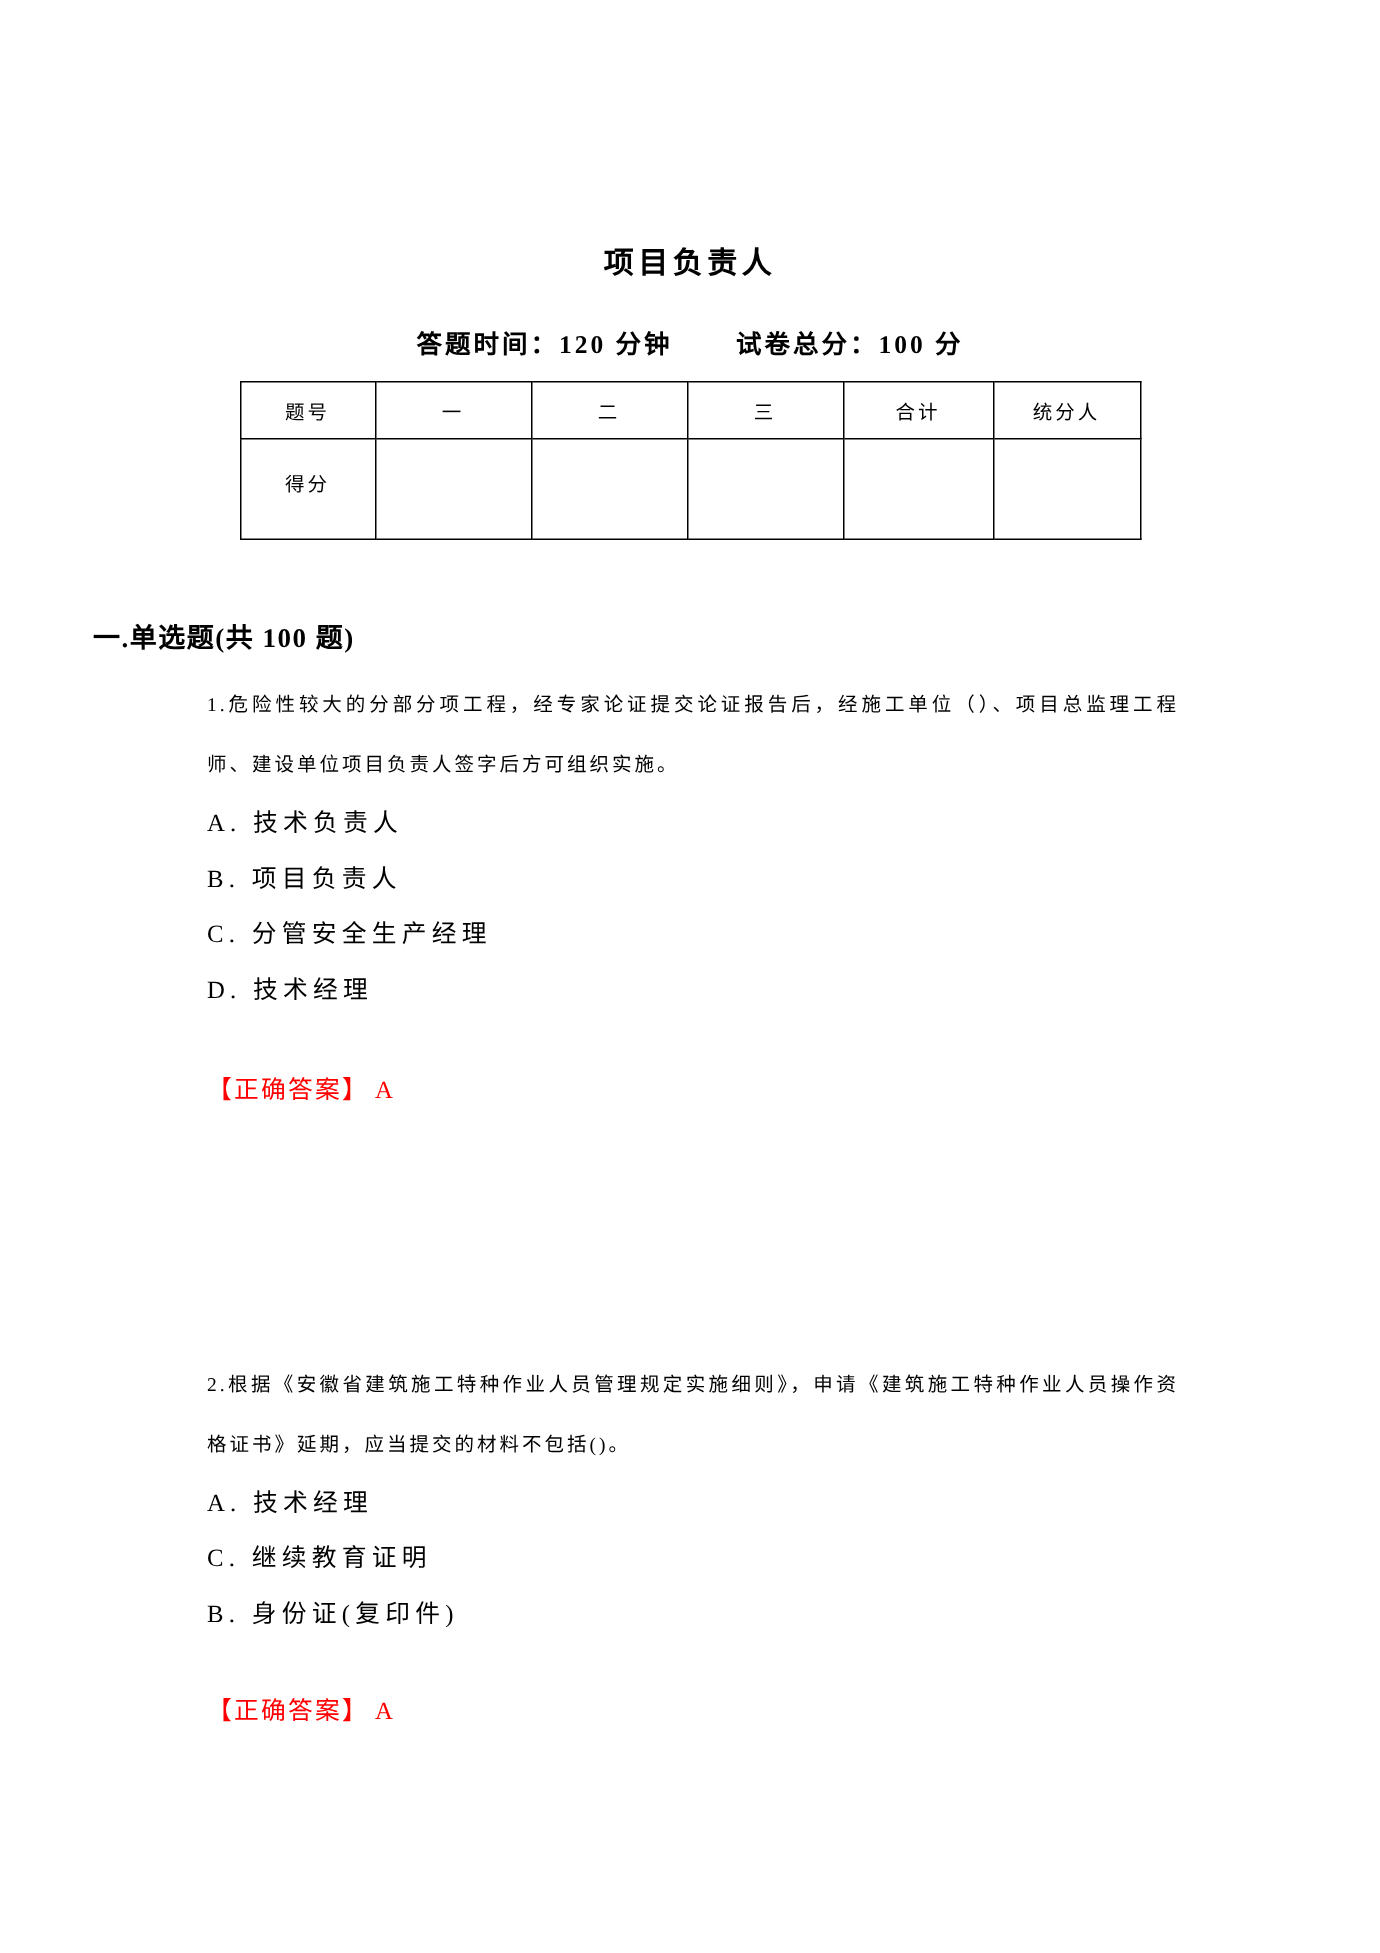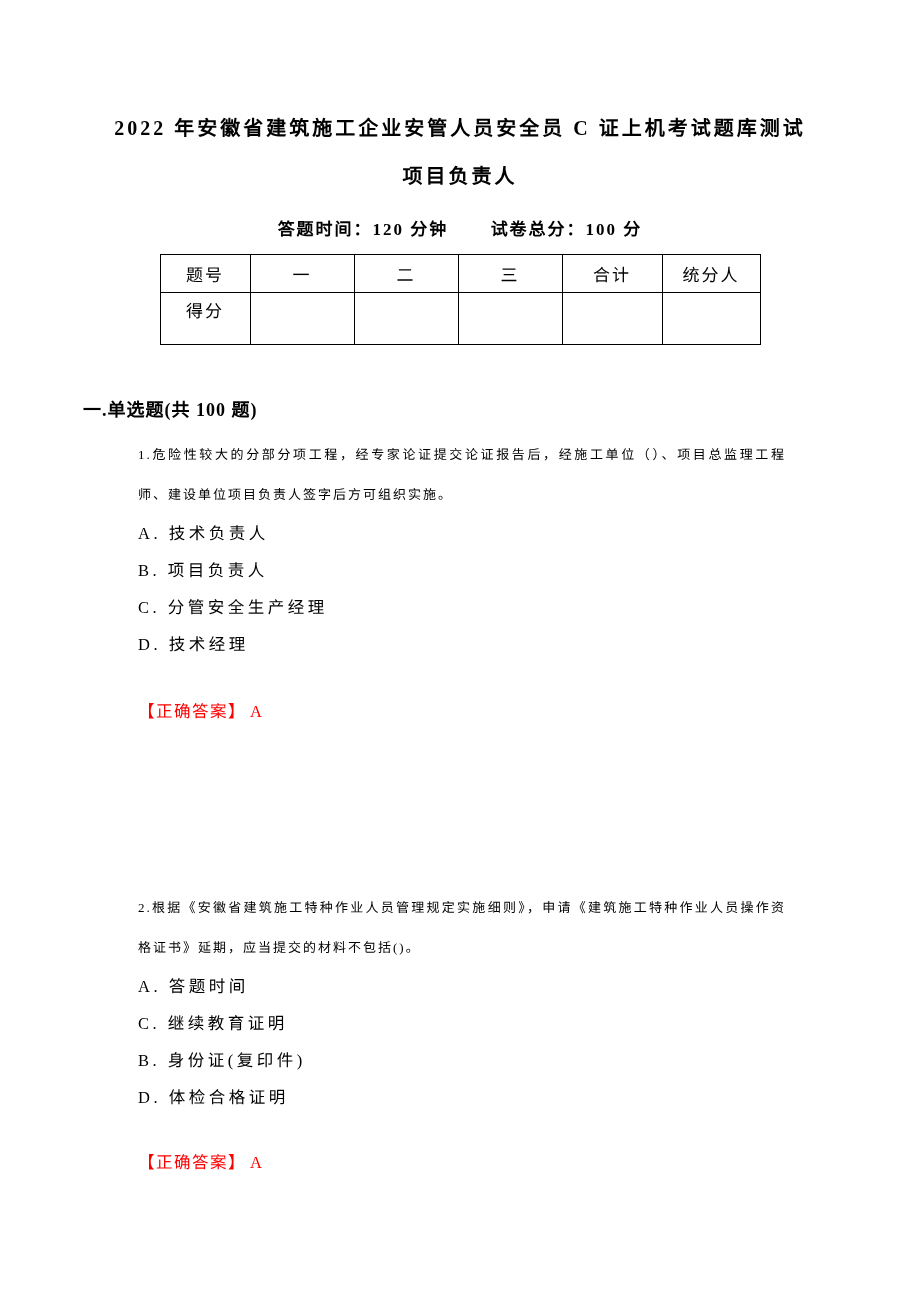--- a/index.html
+++ b/index.html
@@ -28,33 +28,33 @@
   }
   .meta .meta-part{display:inline-block;}
   .meta .meta-part:first-child{margin-right:36px;}
 
   table.score-table{
     width:600px;margin:12px auto 0 auto;
     border-collapse:collapse;table-layout:fixed;
   }
   table.score-table td{
     border:1.5px solid #000;
-    font-size:17px;letter-spacing:2px;
+    font-size:13px;letter-spacing:2px;
     text-align:center;vertical-align:middle;
     padding:0;
   }
   table.score-table tr.header-row td{height:37px;}
-  table.score-table tr.score-row td{height:47px;vertical-align:top;padding-top:4px;}
+  table.score-table tr.score-row td{height:47px;vertical-align:top;padding-top:19px;}
   table.score-table col.c0{width:90px;}
   table.score-table col.c1,table.score-table col.c2,table.score-table col.c3{width:104px;}
   table.score-table col.c4{width:100px;}
   table.score-table col.c5{width:98px;}
 
   .section-heading{
-    margin:52px 0 0 83px;
+    margin:52px 0 0 62px;
     font-size:18px;font-weight:bold;
     line-height:26px;letter-spacing:1px;
   }
 
   .question-text{
     margin:12px 134px 0 138px;
     font-size:13px;line-height:40px;letter-spacing:2px;
     text-align:justify;
   }
   .question-block.q2 .question-text{margin-top:158px;}
@@ -72,21 +72,21 @@
   }
   .question-block.q2 .answer{margin-top:28px;}
   .answer .answer-letter{margin-left:4px;}
 </style>
 </head>
 <body>
 
 <div class="page">
 
   <h1 class="doc-title">
-    <span>2022 年安徽省建筑施工企业安管人员安全员 C 证上机考试题库测试</span><br>
+    <br>
     <span>项目负责人</span>
   </h1>
 
   <div class="meta">
     <span class="meta-part">答题时间：120 分钟</span>
     <span class="meta-part">试卷总分：100 分</span>
   </div>
 
   <table class="score-table">
     <colgroup>
@@ -128,23 +128,22 @@
       <div class="option">D. 技术经理</div>
     </div>
     <p class="answer">
       <span>【正确答案】</span><span class="answer-letter">A</span>
     </p>
   </div>
 
   <div class="question-block q2">
     <p class="question-text">2.根据《安徽省建筑施工特种作业人员管理规定实施细则》，申请《建筑施工特种作业人员操作资格证书》延期，应当提交的材料不包括()。</p>
     <div class="options">
-      <div class="option">A. 答题时间</div>
+      <div class="option">A. 技术经理</div>
       <div class="option">C. 继续教育证明</div>
       <div class="option">B. 身份证(复印件)</div>
-      <div class="option">D. 体检合格证明</div>
     </div>
     <p class="answer">
       <span>【正确答案】</span><span class="answer-letter">A</span>
     </p>
   </div>
 
 </div>
 
 </body></html>

